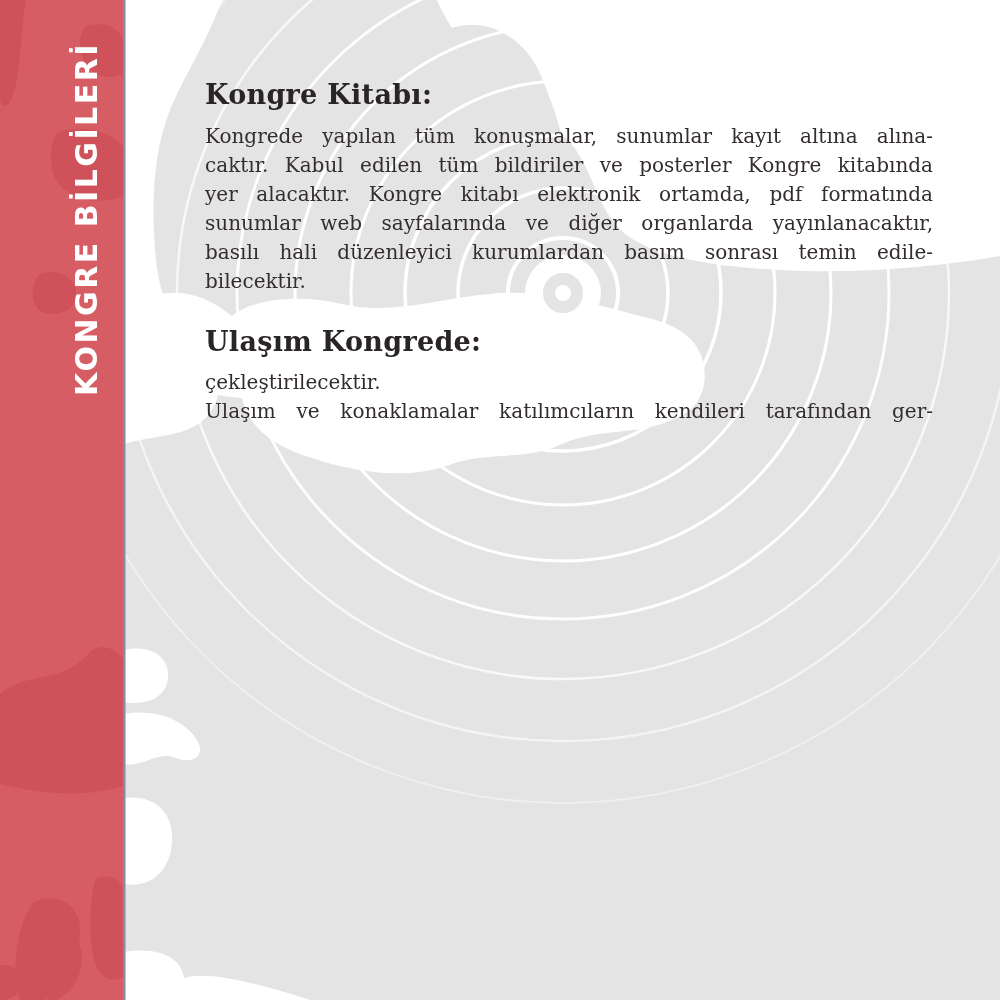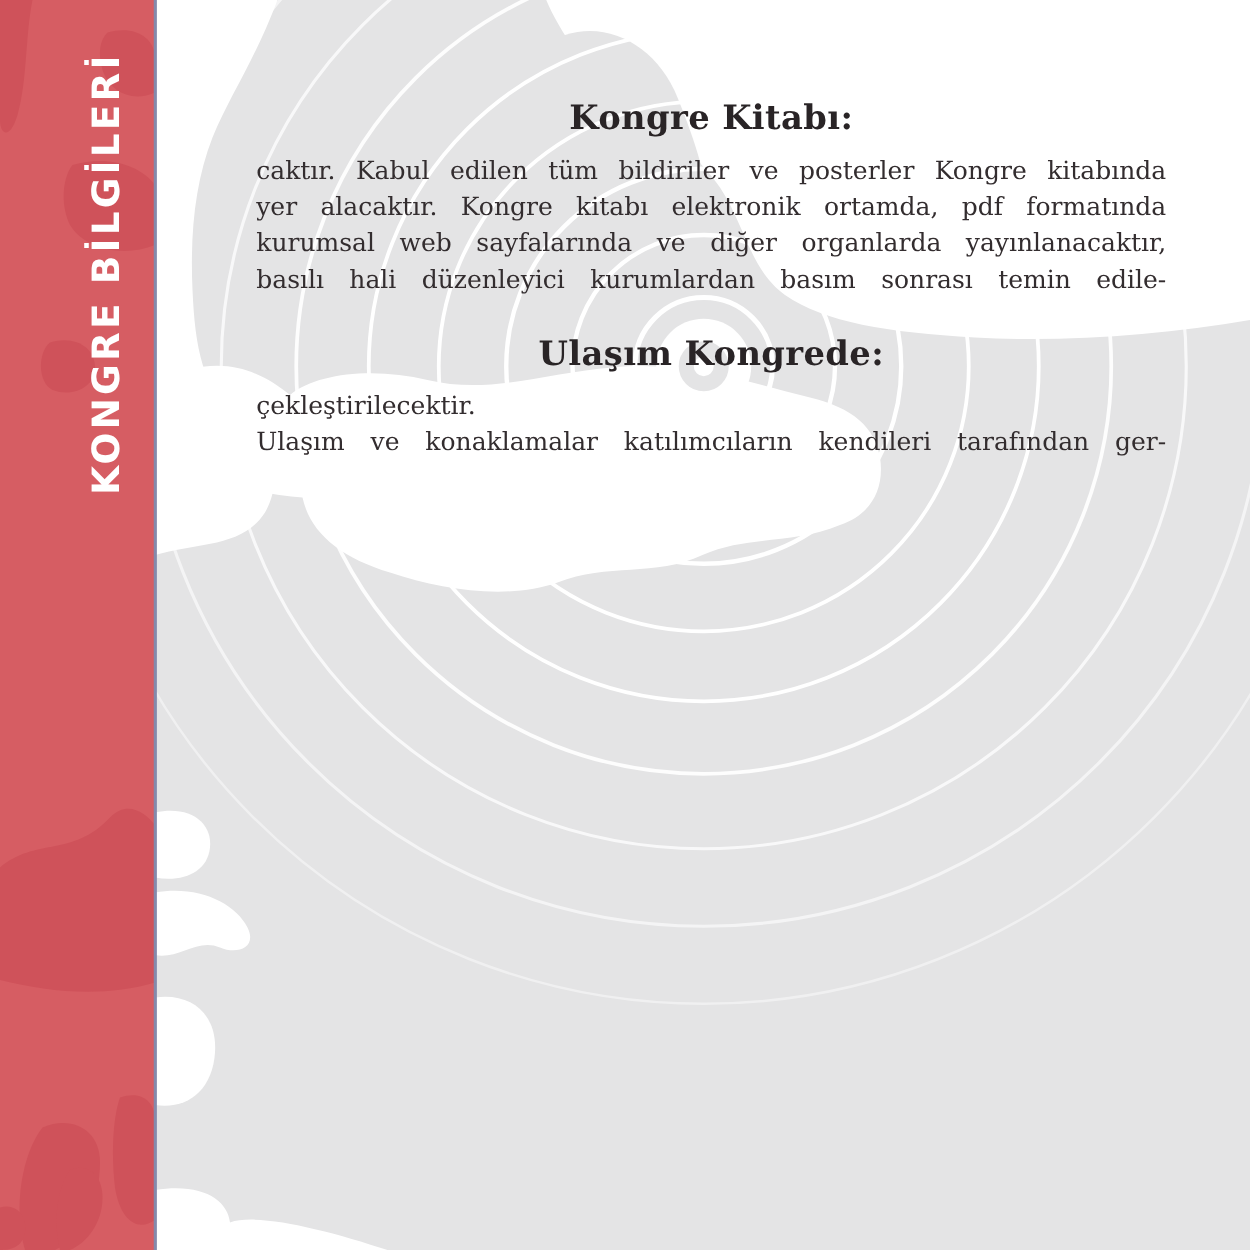--- a/index.html
+++ b/index.html
@@ -24,21 +24,20 @@
     position:absolute;z-index:2;
     left:205px;top:77px;width:728px;
     color:#332d2f;
   }
   .content h2{
     margin:0 0 9px 0;
     font-size:27px;line-height:36px;
     font-weight:bold;letter-spacing:0.3px;
     color:#292426;
     font-family:"DejaVu Serif","Liberation Serif",serif;
-    text-align:center;
   }
   .section-2 h2{margin-top:28px;margin-bottom:8px;}
   .line{
     font-size:20px;line-height:29px;
     color:#332d2f;
   }
   .j{text-align:justify;text-align-last:justify;}
 </style>
 </head>
 <body>
@@ -90,24 +89,26 @@
 
   <rect x="123" y="0" width="2.5" height="1000" fill="#8489ab"></rect>
 </svg>
 
 <div class="sidebar-title">KONGRE BİLGİLERİ</div>
 
 <main class="content">
 
   <section>
     <h2>Kongre Kitabı:</h2>
+    <div class="line j">Kongrede yapılan tüm konuşmalar, sunumlar kayıt altına alına-</div>
     <div class="line j">caktır. Kabul edilen tüm bildiriler ve posterler Kongre kitabında</div>
     <div class="line j">yer alacaktır. Kongre kitabı elektronik ortamda, pdf formatında</div>
-    <div class="line j">kurumsal web sayfalarında ve diğer organlarda yayınlanacaktır,</div>
+    <div class="line j">sunumlar web sayfalarında ve diğer organlarda yayınlanacaktır,</div>
     <div class="line j">basılı hali düzenleyici kurumlardan basım sonrası temin edile-</div>
+    <div class="line">bilecektir.</div>
   </section>
 
   <section class="section-2">
     <h2>Ulaşım Kongrede:</h2>
     <div class="line">çekleştirilecektir.</div>
     <div class="line j">Ulaşım ve konaklamalar katılımcıların kendileri tarafından ger-</div>
   </section>
 
 </main>
 

